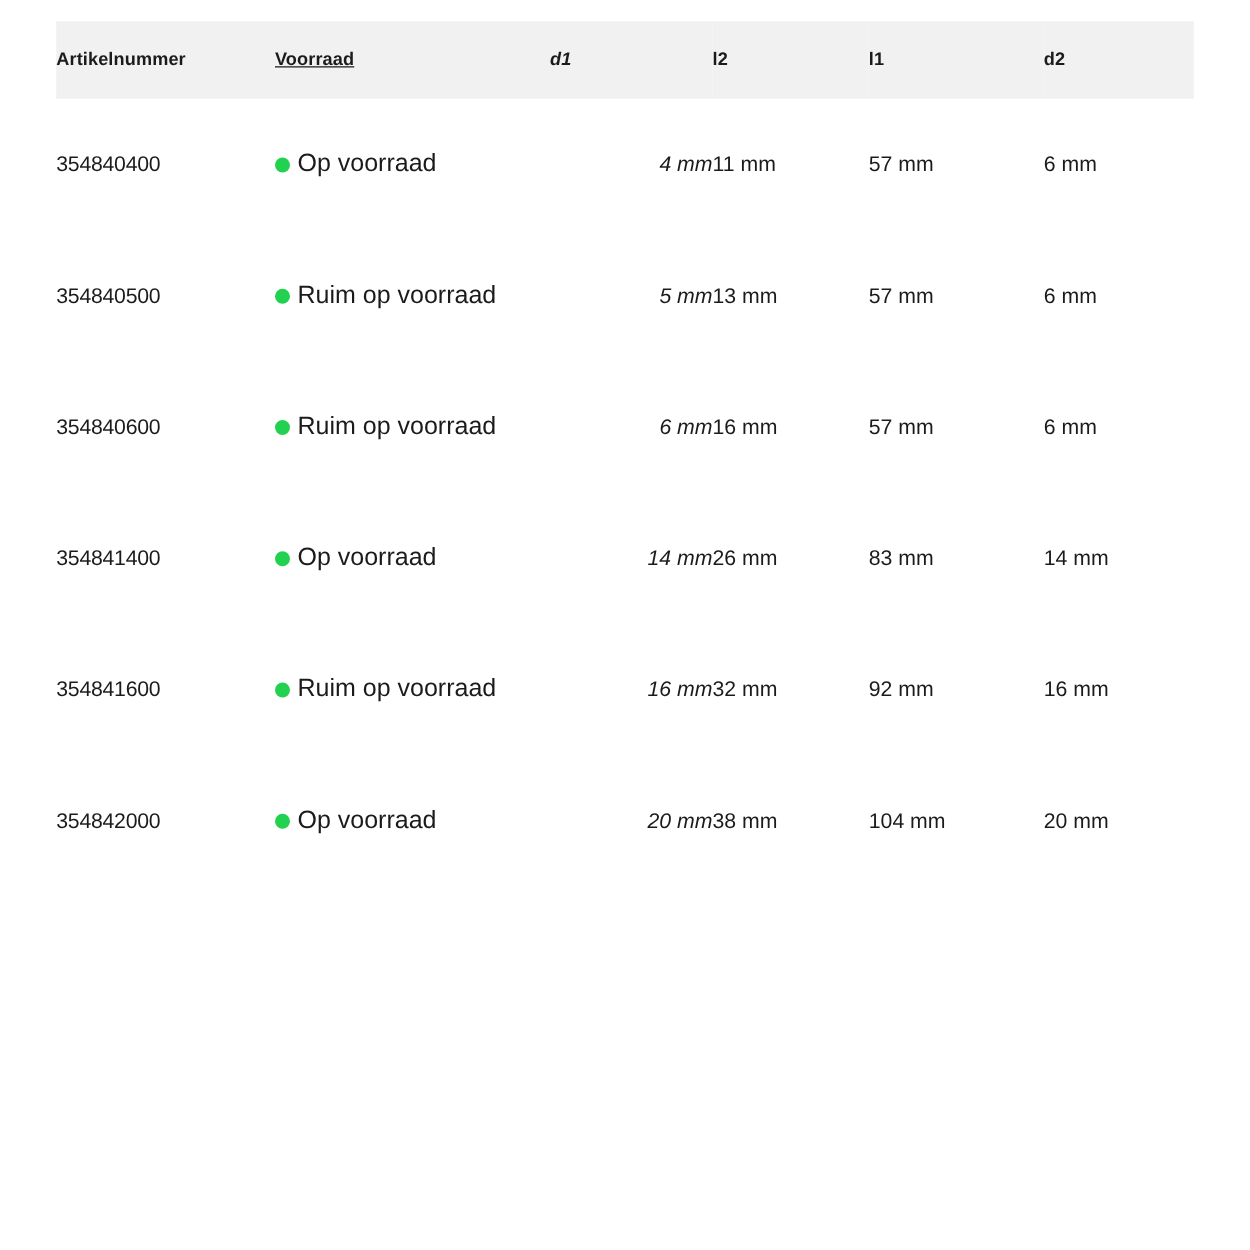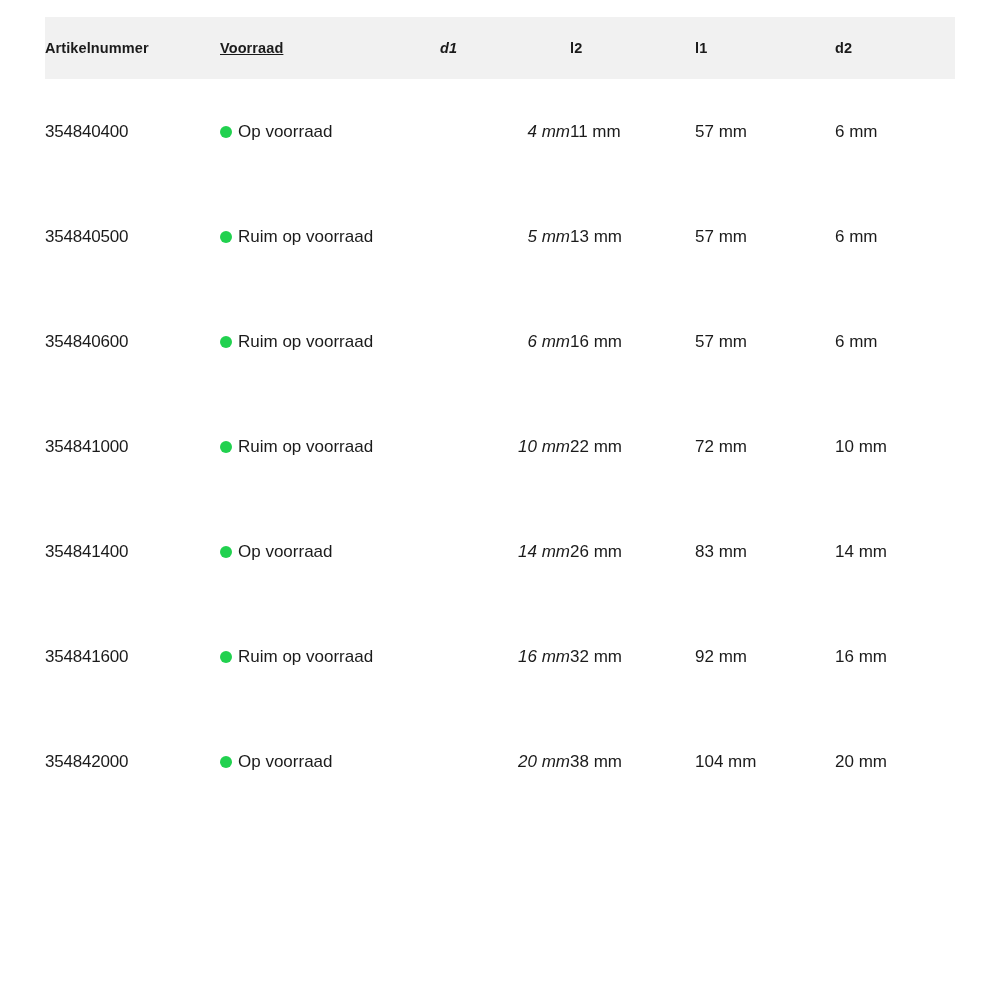--- a/index.html
+++ b/index.html
@@ -82,21 +82,21 @@
     height: 12px;
     border-radius: 50%;
     background: #21d14f;
     margin-right: 6px;
     vertical-align: baseline;
     position: relative;
     top: 1px;
   }
 
   .stock-label {
-    font-size: 17px;
+    font-size: 20px;
     color: #1b1b1b;
   }
 
   td.cell-dim {
     font-size: 17px;
   }
 
   
   td.col-d1, th.col-d1 { padding-left: 2px; text-align: right; }
   td.col-l2, th.col-l2 { padding-left: 2px; margin-top: 43px; }
@@ -147,30 +147,20 @@
         <td class="cell-voorraad col-voor">
           <span class="stock-dot" style="background: rgb(33, 209, 79);"></span><span class="stock-label">Ruim op voorraad</span>
         </td>
         <td class="cell-dim col-d1">6 mm</td>
         <td class="cell-dim col-l2">16 mm</td>
         <td class="cell-dim col-l1">57 mm</td>
         <td class="cell-dim col-d2">6 mm</td>
       </tr>
 
 
-      <tr>
-        <td class="cell-art col-art">354841000</td>
-        <td class="cell-voorraad col-voor">
-          <span class="stock-dot" style="background: rgb(33, 209, 79);"></span><span class="stock-label">Ruim op voorraad</span>
-        </td>
-        <td class="cell-dim col-d1">10 mm</td>
-        <td class="cell-dim col-l2">22 mm</td>
-        <td class="cell-dim col-l1">72 mm</td>
-        <td class="cell-dim col-d2">10 mm</td>
-      </tr>
 
 
       <tr>
         <td class="cell-art col-art">354841400</td>
         <td class="cell-voorraad col-voor">
           <span class="stock-dot" style="background: rgb(33, 209, 79);"></span><span class="stock-label">Op voorraad</span>
         </td>
         <td class="cell-dim col-d1">14 mm</td>
         <td class="cell-dim col-l2">26 mm</td>
         <td class="cell-dim col-l1">83 mm</td>

